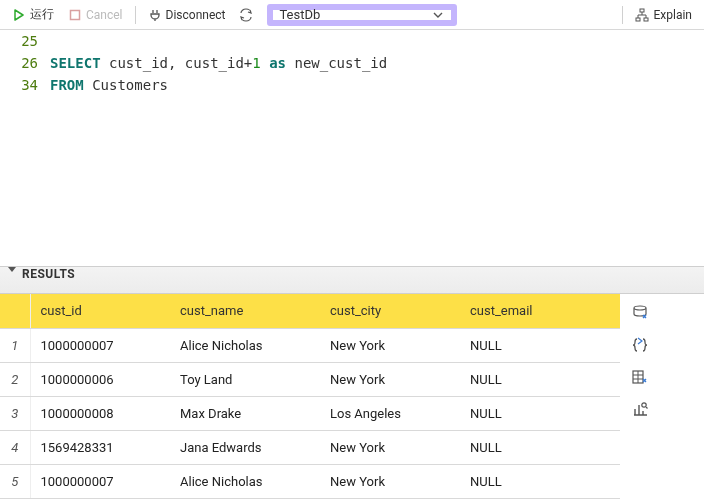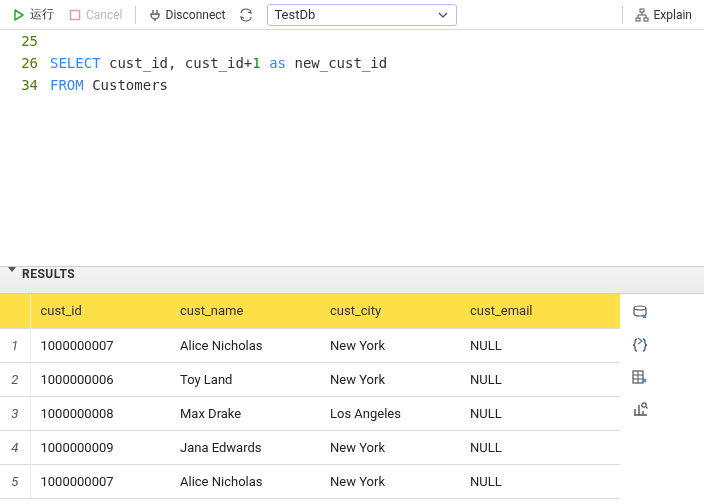--- a/index.html
+++ b/index.html
@@ -35,21 +35,21 @@
   .sep {
     width: 1px;
     height: 18px;
     background: #d0d0d0;
     margin: 0 4px;
   }
   .db-select {
     flex: 0 0 auto;
     width: 190px;
     height: 22px;
-    border: 1px solid #c4b5fd;
+    border: 6px solid #c4b5fd;
     border-radius: 3px;
     display: flex;
     align-items: center;
     justify-content: space-between;
     padding: 0 6px;
     margin-left: 6px;
     background: #fff;
     cursor: pointer;
   }
   .spacer { flex: 1; }
@@ -65,21 +65,21 @@
   }
   .line { display: flex; }
   .gutter {
     width: 50px;
     text-align: right;
     padding-right: 12px;
     color: #4d7c0f;
     user-select: none;
   }
   .code { white-space: pre; }
-  .kw { color: #3b82f6; font-weight: 400; }
+  .kw { color: #0f766e; font-weight: 700; }
   .num { color: #1a8a1a; }
 
   .results-header {
     display: flex;
     align-items: flex-start;
     height: 28px;
     background: linear-gradient(#f3f3f3, #ececec);
     border-top: 1px solid #cfcfcf;
     border-bottom: 1px solid #cfcfcf;
     padding: 0 8px;
@@ -262,21 +262,21 @@
         </tr>
         <tr>
           <td class="rownum">3</td>
           <td>1000000008</td>
           <td>Max Drake</td>
           <td>Los Angeles</td>
           <td>NULL</td>
         </tr>
         <tr>
           <td class="rownum">4</td>
-          <td>1000000009</td>
+          <td>1569428331</td>
           <td>Jana Edwards</td>
           <td>New York</td>
           <td>NULL</td>
         </tr>
         <tr>
           <td class="rownum">5</td>
           <td>1000000007</td>
           <td>Alice Nicholas</td>
           <td>New York</td>
           <td>NULL</td>

